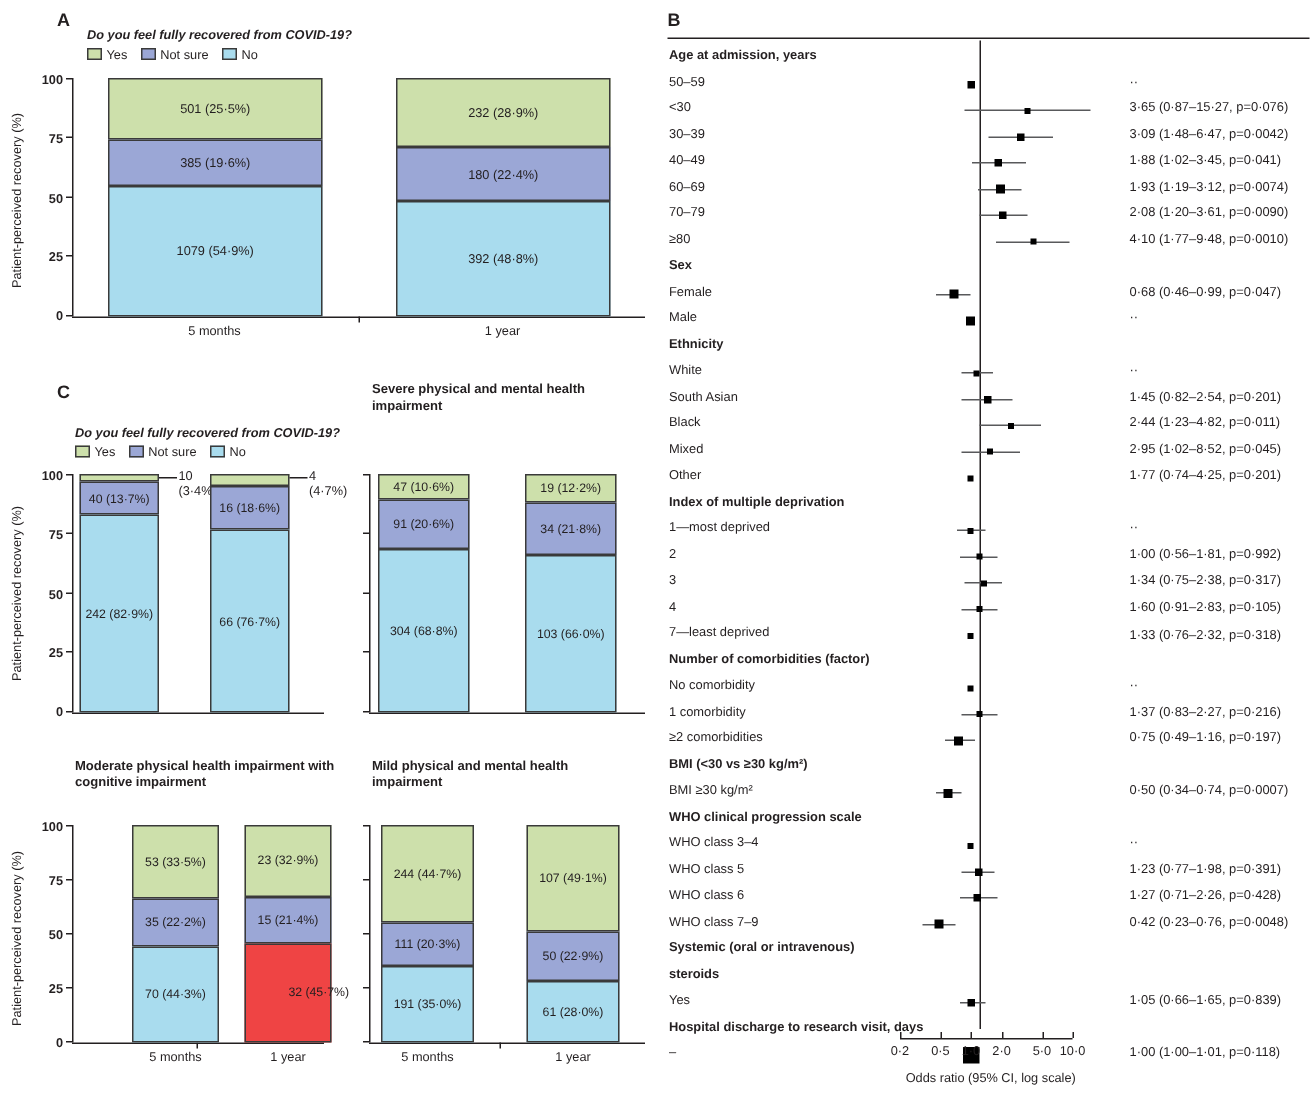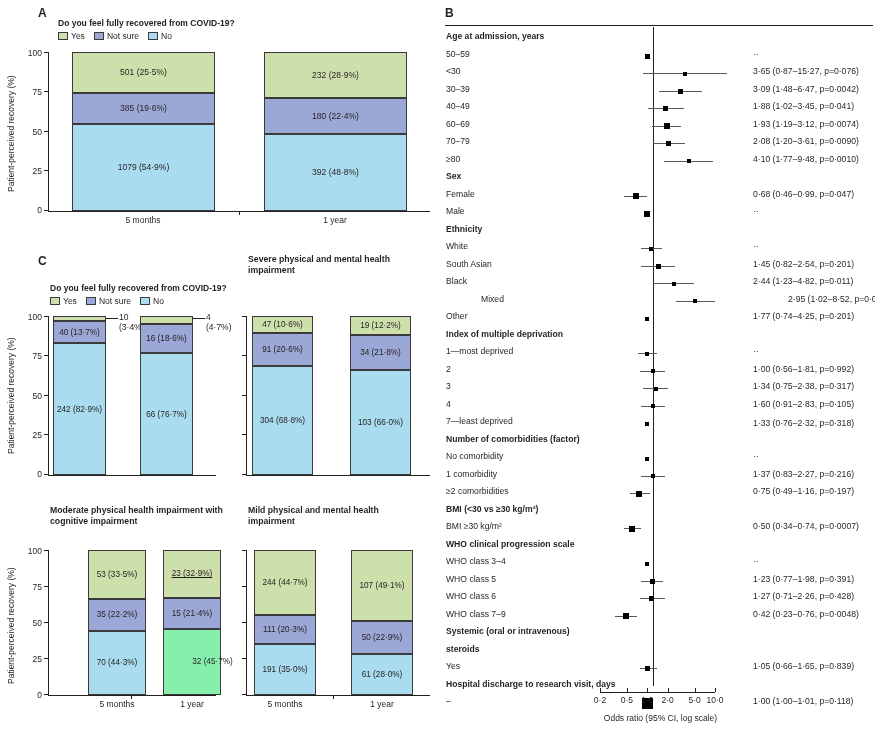--- a/index.html
+++ b/index.html
@@ -8,32 +8,32 @@
     font-family:"Liberation Sans", sans-serif;
     color:#231f20;overflow:hidden;position:relative;
   }
   .fig{position:absolute;left:0;top:0;width:875px;height:733px;}
   .abs{position:absolute;}
   .panel-letter{font-weight:bold;font-size:12px;}
   .ytitle{
     position:absolute;writing-mode:vertical-rl;transform:rotate(180deg);
     font-size:8.5px;white-space:nowrap;text-align:center;
   }
-  .ylab{position:absolute;font-size:8.5px;text-align:right;right:0;}
+  .ylab{position:absolute;font-size:8.5px;text-align:right;right:0;font-weight:bold;}
   .axisY{position:absolute;background:#231f20;width:1px;}
   .axisX{position:absolute;background:#231f20;height:1px;}
   .tickY{position:absolute;background:#231f20;height:1px;width:4px;}
   .tickX{position:absolute;background:#231f20;width:1px;height:4px;}
   .bar{position:absolute;box-sizing:border-box;}
   .seg{position:absolute;left:0;right:0;box-sizing:border-box;
        border:1px solid #3a3a3a;
        display:flex;align-items:center;justify-content:center;
        font-size:8.5px;color:#231f20;white-space:nowrap;}
   .xcat{position:absolute;font-size:8.5px;text-align:center;}
-  .leg-title{position:absolute;font-size:8.5px;font-weight:bold;white-space:nowrap;}
+  .leg-title{position:absolute;font-size:8.5px;font-weight:bold;white-space:nowrap;font-style:italic;}
   .legend{position:absolute;display:flex;gap:9px;align-items:center;font-size:8.5px;}
   .legend .li{display:flex;align-items:center;gap:3px;}
   .swatch{width:10px;height:8px;border:1px solid #3a3a3a;box-sizing:border-box;display:inline-block;}
   .subtitle{position:absolute;font-size:8.7px;font-weight:bold;line-height:11px;}
   .callout{position:absolute;font-size:8.5px;white-space:nowrap;line-height:9.5px;}
   .calloutline{position:absolute;background:#231f20;height:1px;}
 
   
   .fp{position:absolute;left:443px;top:0;width:432px;height:733px;}
   .fp-rule{position:absolute;left:2px;width:428px;height:1px;background:#231f20;}
@@ -196,23 +196,23 @@
   <div class="tickY" style="left:44px;top:694px;"></div>
   <div class="axisX" style="left:48px;top:695px;width:168px;"></div>
   <div class="tickX" style="left:131px;top:695px;"></div>
 
   <div class="bar" style="left:88px;top:550px;width:58px;height:145px;">
     <div class="seg" style="top:0;height:48.6px;background:#cde0ab;font-size:8.2px;">53 (33·5%)</div>
     <div class="seg" style="top:48.6px;height:32.2px;background:#9ba7d6;font-size:8.2px;">35 (22·2%)</div>
     <div class="seg" style="top:80.8px;height:64.2px;background:#a9dcee;font-size:8.2px;">70 (44·3%)</div>
   </div>
   <div class="bar" style="left:163px;top:550px;width:58px;height:145px;">
-    <div class="seg" style="top:0;height:47.7px;background:#cde0ab;font-size:8.2px;text-decoration:underline;">23 (32·9%)</div>
+    <div class="seg" style="top:0;height:47.7px;background:#cde0ab;font-size:8.2px;">23 (32·9%)</div>
     <div class="seg" style="top:47.7px;height:31.0px;background:#9ba7d6;font-size:8.2px;">15 (21·4%)</div>
-    <div class="seg" style="top:78.7px;height:66.3px;background:#86efac;font-size:8.2px;padding-left:41px;">32 (45·7%)</div>
+    <div class="seg" style="top:78.7px;height:66.3px;background:#ef4444;font-size:8.2px;padding-left:41px;">32 (45·7%)</div>
   </div>
   <div class="xcat" style="left:77px;top:699px;width:80px;">5 months</div>
   <div class="xcat" style="left:152px;top:699px;width:80px;">1 year</div>
 
   <div class="axisY" style="left:246px;top:550px;height:145px;"></div>
   <div class="tickY" style="left:242px;top:550px;"></div>
   <div class="tickY" style="left:242px;top:586px;"></div>
   <div class="tickY" style="left:242px;top:622px;"></div>
   <div class="tickY" style="left:242px;top:658px;"></div>
   <div class="tickY" style="left:242px;top:694px;"></div>
@@ -309,21 +309,21 @@
           <div class="fp-val" style="top: 1px;">1·45 (0·82–2·54, p=0·201)</div>
           <div class="ci" style="left: 198.478px; width: 33.2362px; top: 8px;"></div>
           <div class="pt" style="width: 5px; height: 5px; left: 212.735px; top: 6px;"></div>
         </div>
         <div class="fp-row" style="top: 275px;">
           <div class="fp-label" style="top: 1px;">Black</div>
           <div class="fp-val" style="top: 1px;">2·44 (1·23–4·82, p=0·011)</div>
           <div class="ci" style="left: 210.397px; width: 40.1486px; top: 8px;"></div>
           <div class="pt" style="width: 4px; height: 4px; left: 228.534px; top: 6.5px;"></div>
         </div>
-        <div class="fp-row" style="top: 292.5px; margin-left: 35px;">
+        <div class="fp-row" style="top: 292.5px;">
           <div class="fp-label" style="top: 1px;">Mixed</div>
           <div class="fp-val" style="top: 1px;">2·95 (1·02–8·52, p=0·045)</div>
           <div class="ci" style="left: 197.752px; width: 38.8551px; top: 8px;"></div>
           <div class="pt" style="width: 4px; height: 4px; left: 215.195px; top: 6.5px;"></div>
         </div>
         <div class="fp-row" style="top: 310px;">
           <div class="fp-label" style="top: 1px;">Other</div>
           <div class="fp-val" style="top: 1px;">1·77 (0·74–4·25, p=0·201)</div>
           <div class="pt" style="width: 4px; height: 4px; left: 202.312px; top: 6.5px;"></div>
         </div>

